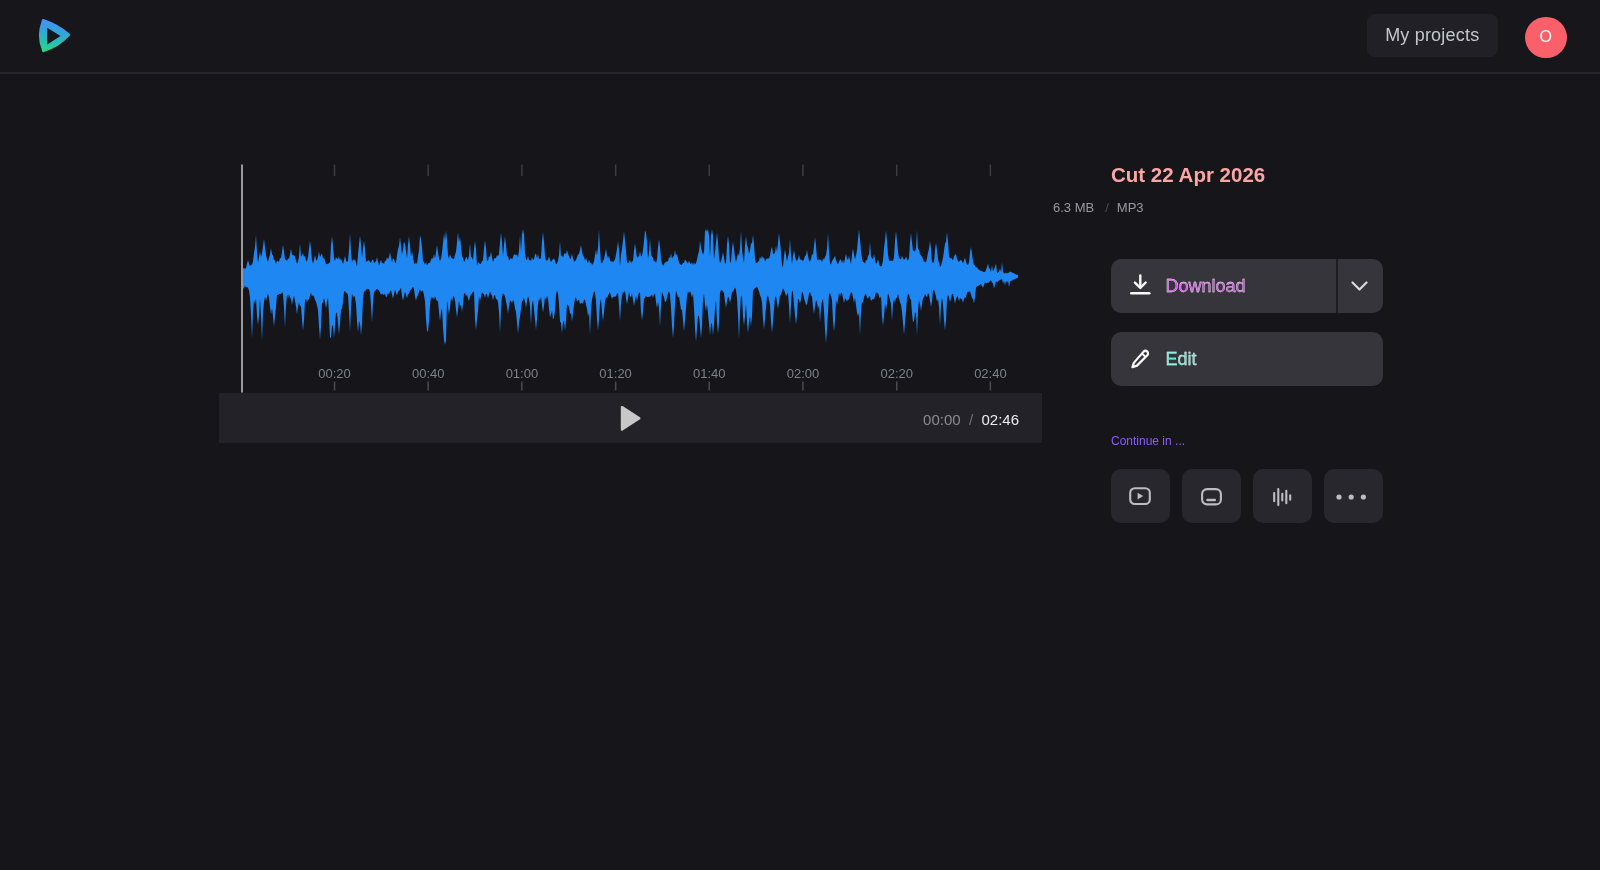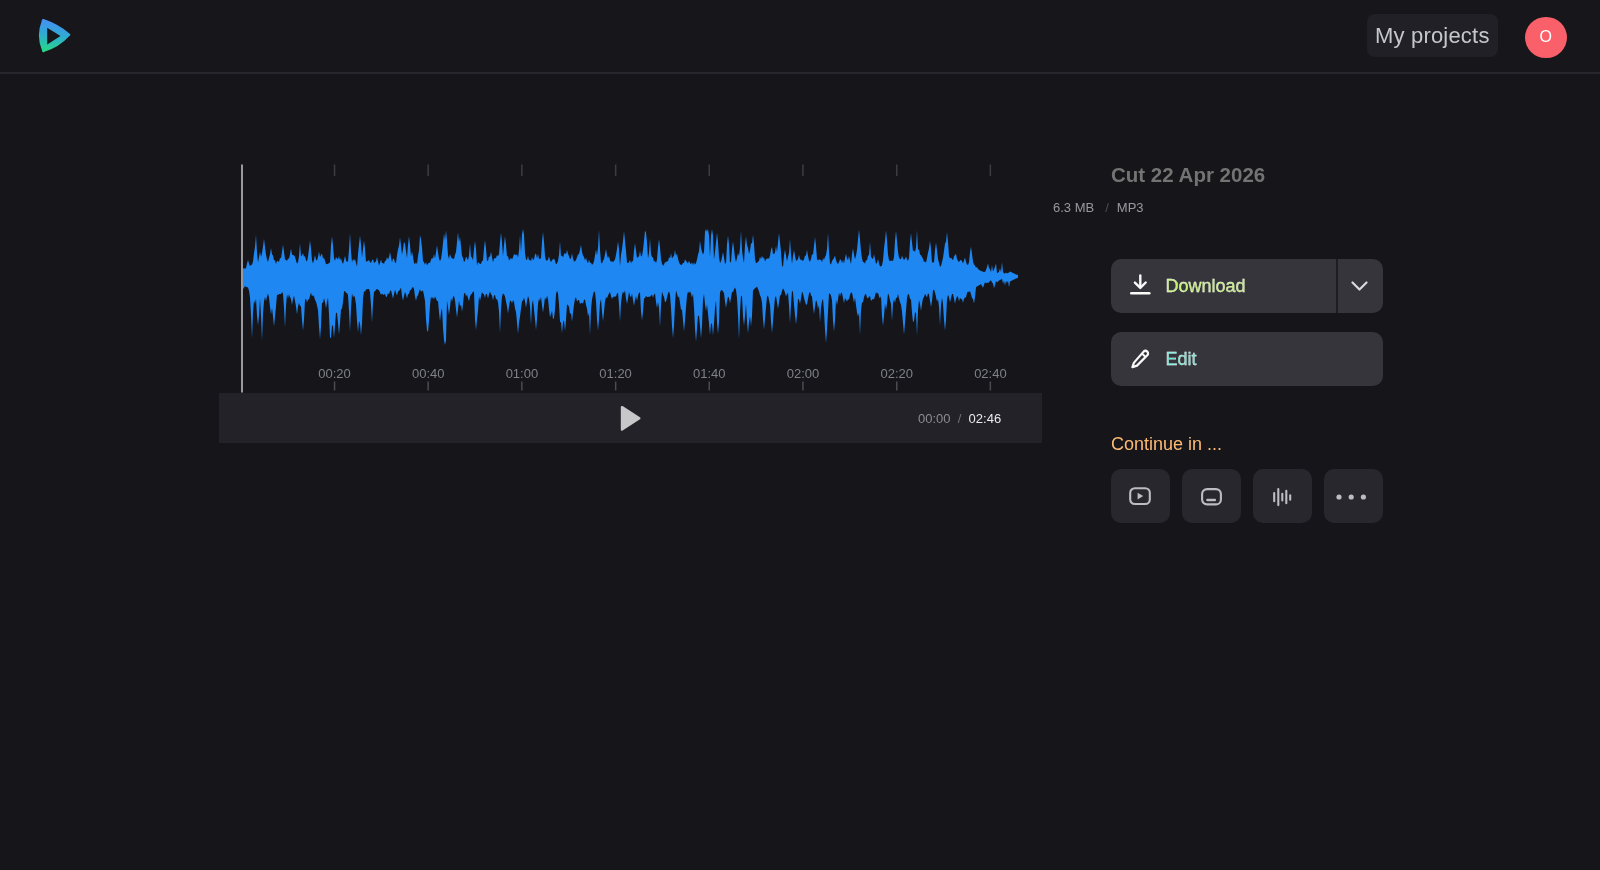--- a/index.html
+++ b/index.html
@@ -19,21 +19,21 @@
     </defs>
   <path fill="url(#lg)" fill-rule="evenodd" d="M 3.73 3.9
     Q 3.7 0.9 6.32 2.36
     Q 19.97 7.03 31.08 16.24
     Q 33.7 17.7 31.16 19.29
     Q 20.97 30.4 6.54 34.71
     Q 4.0 36.3 3.98 33.3
     Q -2.15 18.6 3.73 3.9 Z
     M 9.2 10.7 L 9.2 27.5 L 22.5 19.0 Z"></path>
 </svg>
-<div class="abs" style="left:1366.5px;top:14px;width:131.5px;height:43px;background:#202026;border-radius:8px;color:#c6c7cc;font-size:22px;letter-spacing:0.2px;display:flex;align-items:center;justify-content:center;">My projects</div>
+<div class="abs" style="left:1366.5px;top:14px;width:131.5px;height:43px;background:#202026;border-radius:8px;color:#c6c7cc;font-size:18px;letter-spacing:0.2px;display:flex;align-items:center;justify-content:center;">My projects</div>
 <div class="abs" style="left:1525px;top:16.5px;width:41.5px;height:41.5px;background:#f9606a;border-radius:50%;color:#fff;font-size:16px;display:flex;align-items:center;justify-content:center;">O</div>
 
 <svg class="abs" style="left:200px;top:155px;" width="880" height="245" viewBox="200 155 880 245" font-family="Liberation Sans, sans-serif">
   <rect x="333.8" y="164.5" width="1.5" height="11.5" fill="#3c3c43"></rect>
     <rect x="427.4" y="164.5" width="1.5" height="11.5" fill="#3c3c43"></rect>
     <rect x="521.1" y="164.5" width="1.5" height="11.5" fill="#3c3c43"></rect>
     <rect x="614.9" y="164.5" width="1.5" height="11.5" fill="#3c3c43"></rect>
     <rect x="708.5" y="164.5" width="1.5" height="11.5" fill="#3c3c43"></rect>
     <rect x="802.2" y="164.5" width="1.5" height="11.5" fill="#3c3c43"></rect>
     <rect x="896.0" y="164.5" width="1.5" height="11.5" fill="#3c3c43"></rect>
@@ -55,45 +55,45 @@
     <rect x="708.5" y="381.5" width="1.5" height="9" fill="#4b4b52"></rect>
     <rect x="802.2" y="381.5" width="1.5" height="9" fill="#4b4b52"></rect>
     <rect x="896.0" y="381.5" width="1.5" height="9" fill="#4b4b52"></rect>
     <rect x="989.6" y="381.5" width="1.5" height="9" fill="#4b4b52"></rect>
 </svg>
 
 <div class="abs" style="left:218.5px;top:392.5px;width:823.5px;height:50px;background:#232228;"></div>
 <svg class="abs" style="left:619px;top:404px;" width="24" height="29" viewBox="0 0 24 29">
   <path d="M 3 3.1 L 20.3 14.3 L 3 25.5 Z" fill="#c8c8ca" stroke="#c8c8ca" stroke-width="2.4" stroke-linejoin="round"></path>
 </svg>
-<div class="abs" style="left:918px;top:411px;width:101px;text-align:left;font-size:13px;color:#8b8b90;">00:00<span style="color:#707074;">&nbsp; /&nbsp; </span><span style="color:#ebebee;">02:46</span></div>
+<div class="abs" style="left:918px;top:411px;width:101px;text-align:right;font-size:15px;color:#8b8b90;">00:00<span style="color:#707074;">&nbsp; /&nbsp; </span><span style="color:#ebebee;">02:46</span></div>
 
-<div class="abs" style="left:1111px;top:163px;font-size:20.5px;font-weight:bold;color:#737373;">Cut 22 Apr 2026</div>
+<div class="abs" style="left:1111px;top:163px;font-size:20.5px;font-weight:bold;color:#fca5a5;">Cut 22 Apr 2026</div>
 <div class="abs" style="left:1053px;top:199.8px;font-size:13px;color:#98989e;">6.3 MB<span style="display:inline-block;width:11px;"></span><span style="color:#4d4d53;">/</span><span style="display:inline-block;width:8px;"></span>MP3</div>
 
 <div class="abs" style="left:1111px;top:258.5px;width:271.5px;height:54px;background:#36353b;border-radius:10px;"></div>
 <div class="abs" style="left:1336px;top:258.5px;width:1.5px;height:54px;background:#1d1d22;"></div>
 <svg class="abs" style="left:1130px;top:274px;" width="21" height="22" viewBox="0 0 21 22">
   <path d="M10.3 1.5 V 12.4" stroke="#fafafa" stroke-width="2.4" stroke-linecap="round" fill="none"></path>
   <path d="M4.9 8.6 L 10.3 13.9 L 15.7 8.5" stroke="#fafafa" stroke-width="2.4" stroke-linecap="round" stroke-linejoin="round" fill="none"></path>
   <path d="M1.3 19.2 H 19.3" stroke="#fafafa" stroke-width="2.6" stroke-linecap="round" fill="none"></path>
 </svg>
-<div class="abs" style="left:1165.5px;top:275.7px;font-size:18px;color:#bef264;-webkit-text-stroke:0.3px #fafafa;">Download</div>
+<div class="abs" style="left:1165.5px;top:275.7px;font-size:18px;color:#d946ef;-webkit-text-stroke:0.3px #fafafa;">Download</div>
 <svg class="abs" style="left:1351px;top:281px;" width="17" height="11" viewBox="0 0 17 11">
   <path d="M1.5 1.5 L 8.5 8.5 L 15.5 1.5" stroke="#d9d9dc" stroke-width="2.2" stroke-linecap="round" stroke-linejoin="round" fill="none"></path>
 </svg>
 
 <div class="abs" style="left:1111px;top:331.5px;width:271.5px;height:54px;background:#36353b;border-radius:10px;"></div>
 <svg class="abs" style="left:1131px;top:349px;" width="20" height="20" viewBox="0 0 20 20">
   <path d="M12.6 2.6 a 2.6 2.6 0 0 1 3.7 3.7 L 6.0 16.6 L 1.4 18.2 L 3.0 13.6 Z" fill="none" stroke="#fafafa" stroke-width="2.2" stroke-linejoin="round"></path>
   <path d="M10.9 4.4 L 14.5 8.0" stroke="#fafafa" stroke-width="2" fill="none"></path>
 </svg>
 <div class="abs" style="left:1165.5px;top:348.7px;font-size:18px;color:#5eead4;-webkit-text-stroke:0.3px #fafafa;">Edit</div>
 
-<div class="abs" style="left:1111px;top:433.5px;font-size:18px;color:#fdba74;">Continue in ...</div>
+<div class="abs" style="left:1111px;top:433.5px;font-size:12px;color:#8b5cf6;">Continue in ...</div>
 
 <div class="abs" style="left:1110.5px;top:468.5px;width:59.5px;height:54px;background:#28272d;border-radius:10px;"></div>
 <div class="abs" style="left:1181.5px;top:468.5px;width:59.5px;height:54px;background:#28272d;border-radius:10px;"></div>
 <div class="abs" style="left:1252.5px;top:468.5px;width:59.5px;height:54px;background:#28272d;border-radius:10px;"></div>
 <div class="abs" style="left:1323.5px;top:468.5px;width:59.5px;height:54px;background:#28272d;border-radius:10px;"></div>
 
 <svg class="abs" style="left:1129px;top:487px;" width="22" height="19" viewBox="0 0 22 19">
   <rect x="1.2" y="1.2" width="19.6" height="15.8" rx="4.6" fill="none" stroke="#bcbcc1" stroke-width="2.1"></rect>
   <path d="M8.6 5.8 L 14.2 9.1 L 8.6 12.4 Z" fill="#bcbcc1"></path>
 </svg>

